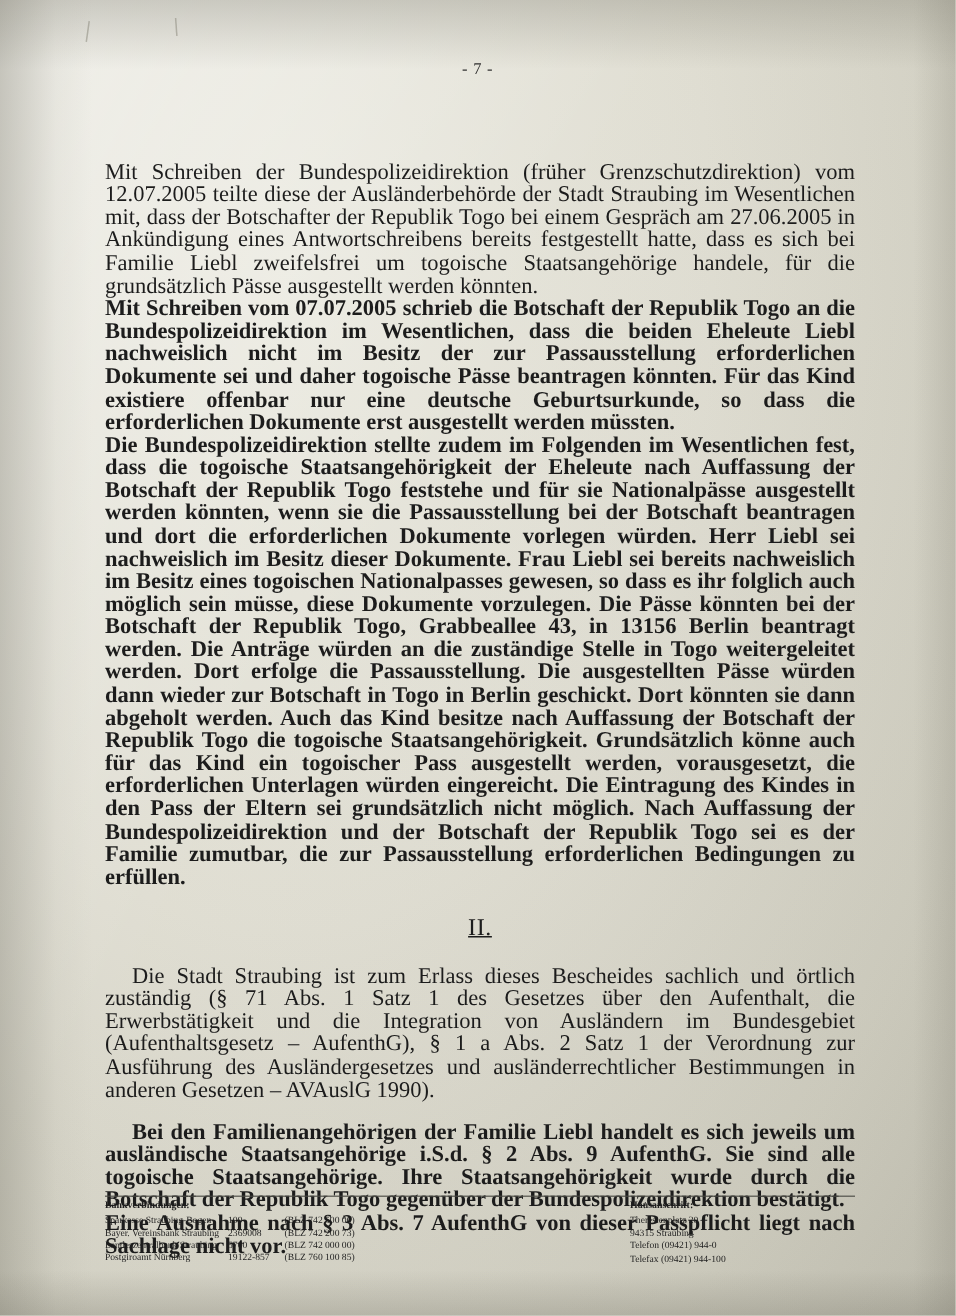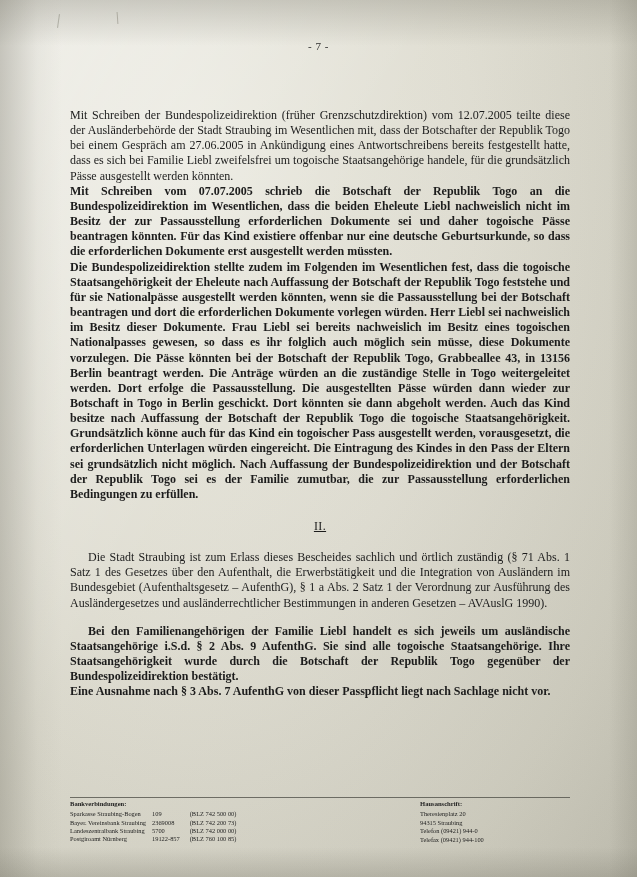--- a/index.html
+++ b/index.html
@@ -66,34 +66,34 @@
   }
 
   .content {
     position: absolute;
     left: 70px;
     top: 108px;
     width: 500px;
     color: #1c1c1c;
   }
   .para {
-    font-size: 12px;
+    font-size: 15px;
     line-height: 15.15px;
     text-align: justify;
     margin: 0 0 0 0;
     text-indent: 0;
     hyphens: none;
   }
   .para + .para { margin-top: 0px; font-weight: bold; }
   .para.gap { margin-top: 13px; }
   .para.gap-lg { margin-top: 20px; }
   .para.indent { text-indent: 18px; }
 
   .section-num {
-    font-size: 12px;
+    font-size: 16px;
     text-align: center;
     margin: 17px 0 16px 0;
     letter-spacing: 0.4px;
     text-decoration: underline;
   }
 
   
   .footer {
     position: absolute;
     left: 70px;

